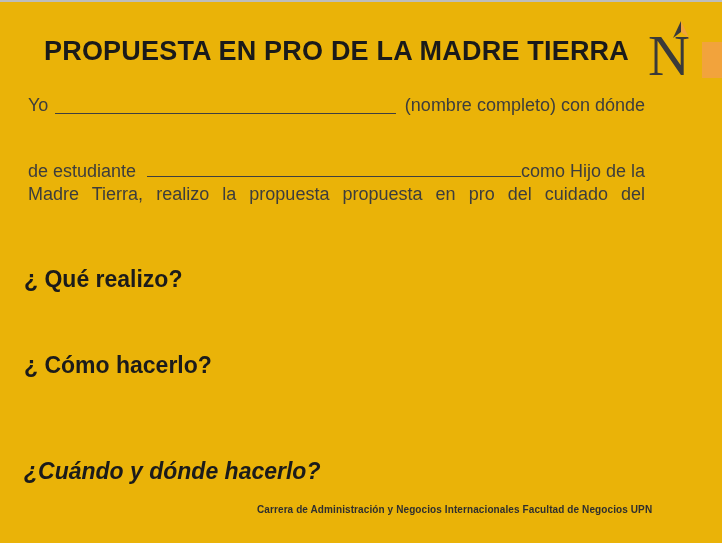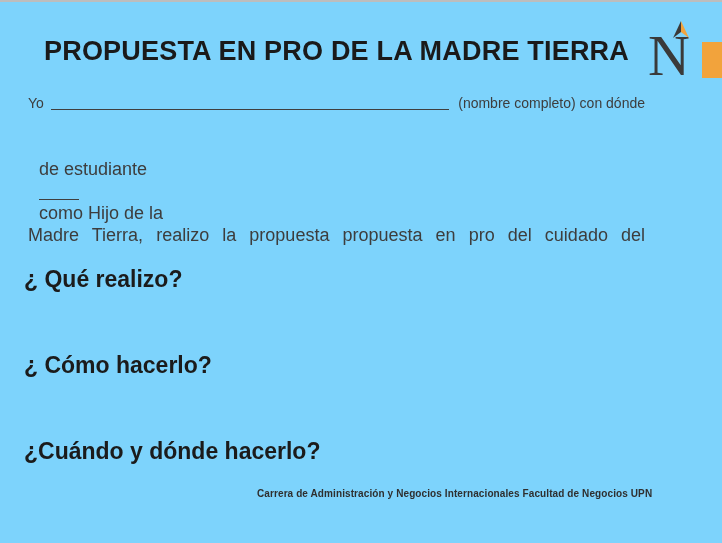--- a/index.html
+++ b/index.html
@@ -5,21 +5,21 @@
   html, body {
     margin: 0;
     padding: 0;
     background: #ffffff;
     font-family: "Liberation Sans", sans-serif;
   }
   .slide {
     position: relative;
     width: 722px;
     height: 543px;
-    background: #7dd3fc;
+    background: #eab308;
     overflow: hidden;
   }
   .top-rule {
     position: absolute;
     left: 0; top: 0;
     width: 722px; height: 2px;
     background: #bdbdbd;
   }
   .title {
     position: absolute;
@@ -34,21 +34,21 @@
   }
   .logo {
     position: absolute;
     left: 648px; top: 16px;
     width: 74px; height: 64px;
   }
   .form-line {
     position: absolute;
     left: 28px;
     width: 617px;
-    font-size: 14px;
+    font-size: 18px;
     color: #3d3d3d;
     display: flex;
     align-items: flex-start;
     white-space: nowrap;
   }
   .line-yo { top: 95px; }
   .blank {
     flex: 1 1 auto;
     border-bottom: 1.6px solid #3f3f3f;
     height: 1em;
@@ -61,41 +61,40 @@
     left: 28px; top: 158px;
     width: 617px;
     font-size: 18px;
     color: #3d3d3d;
     line-height: 22.5px;
   }
   .para-line-flex {
     display: flex;
     align-items: baseline;
     white-space: nowrap;
-    flex-direction: column;
   }
   .para-line-justify {
     text-align: justify;
     text-align-last: justify;
     white-space: nowrap;
   }
   .question {
     position: absolute;
     left: 24px;
     font-size: 23px;
     font-weight: bold;
     color: #1b1b1b;
     white-space: nowrap;
   }
   .q1 { top: 266px; }
   .q2 { top: 352px; text-align: right; }
-  .q3 { top: 438px; }
+  .q3 { top: 458px; font-style: italic; }
   .footer {
     position: absolute;
-    left: 257px; top: 488px;
+    left: 257px; top: 504px;
     font-size: 10px;
     font-weight: 600;
     color: #2f2f2f;
     letter-spacing: 0.1px;
     white-space: nowrap;
   }
 </style>
 </head>
 <body>
 

